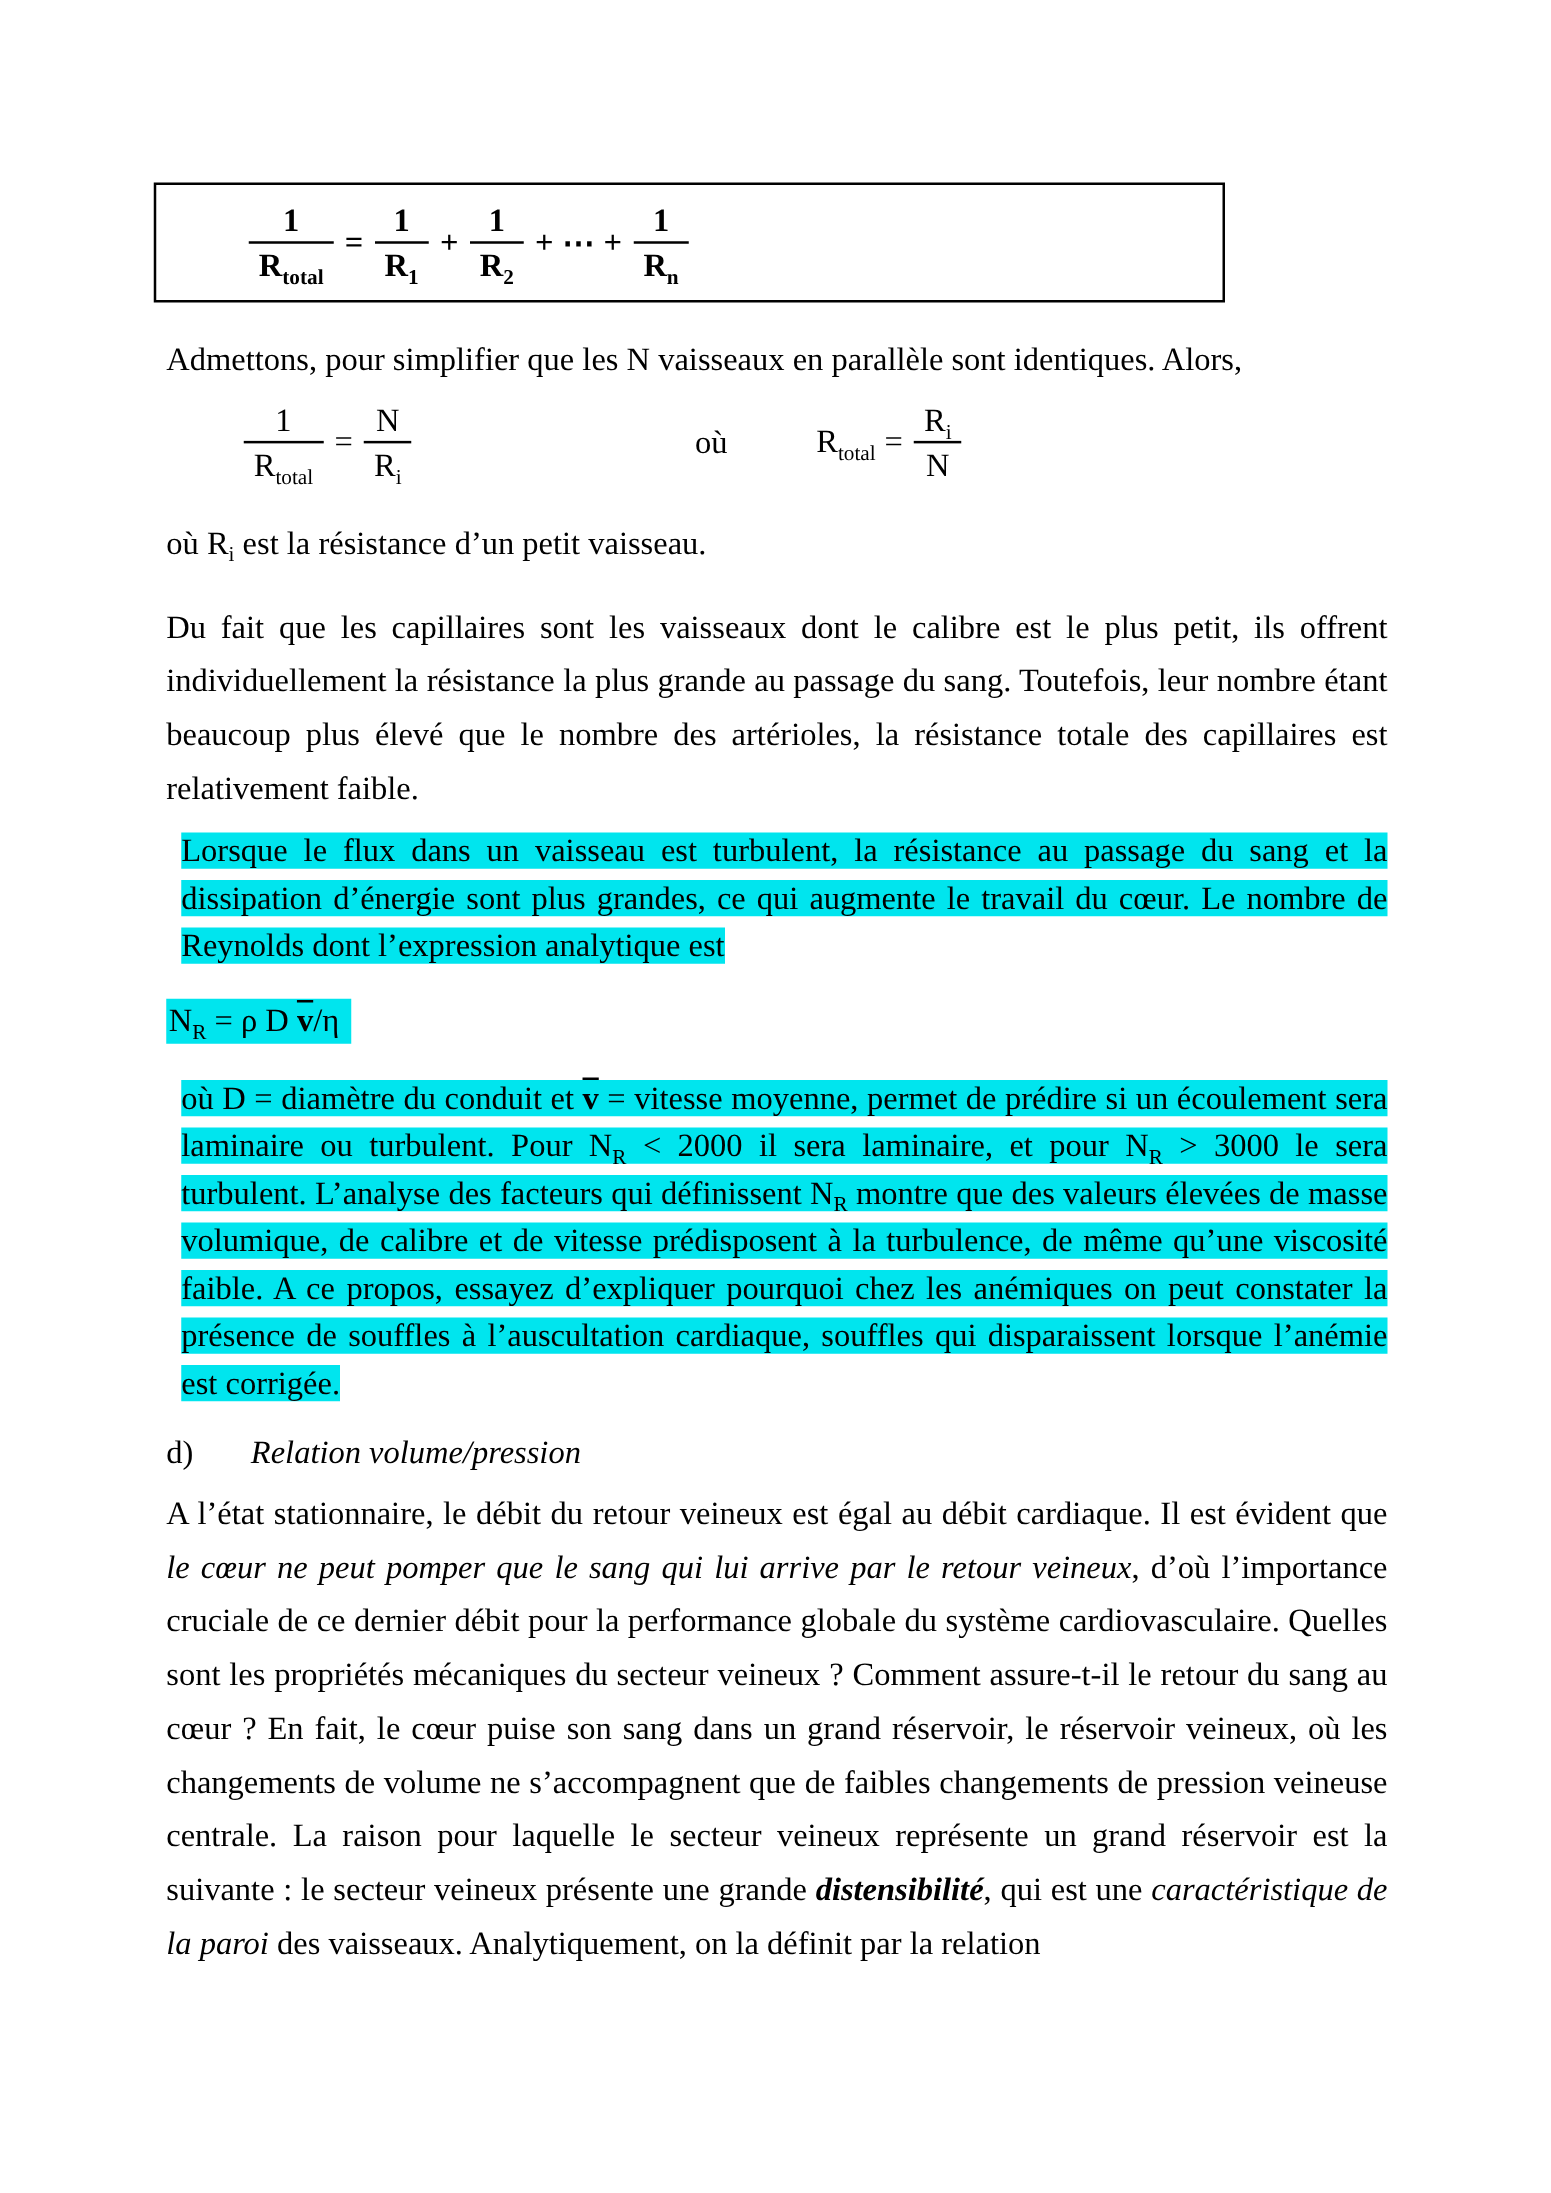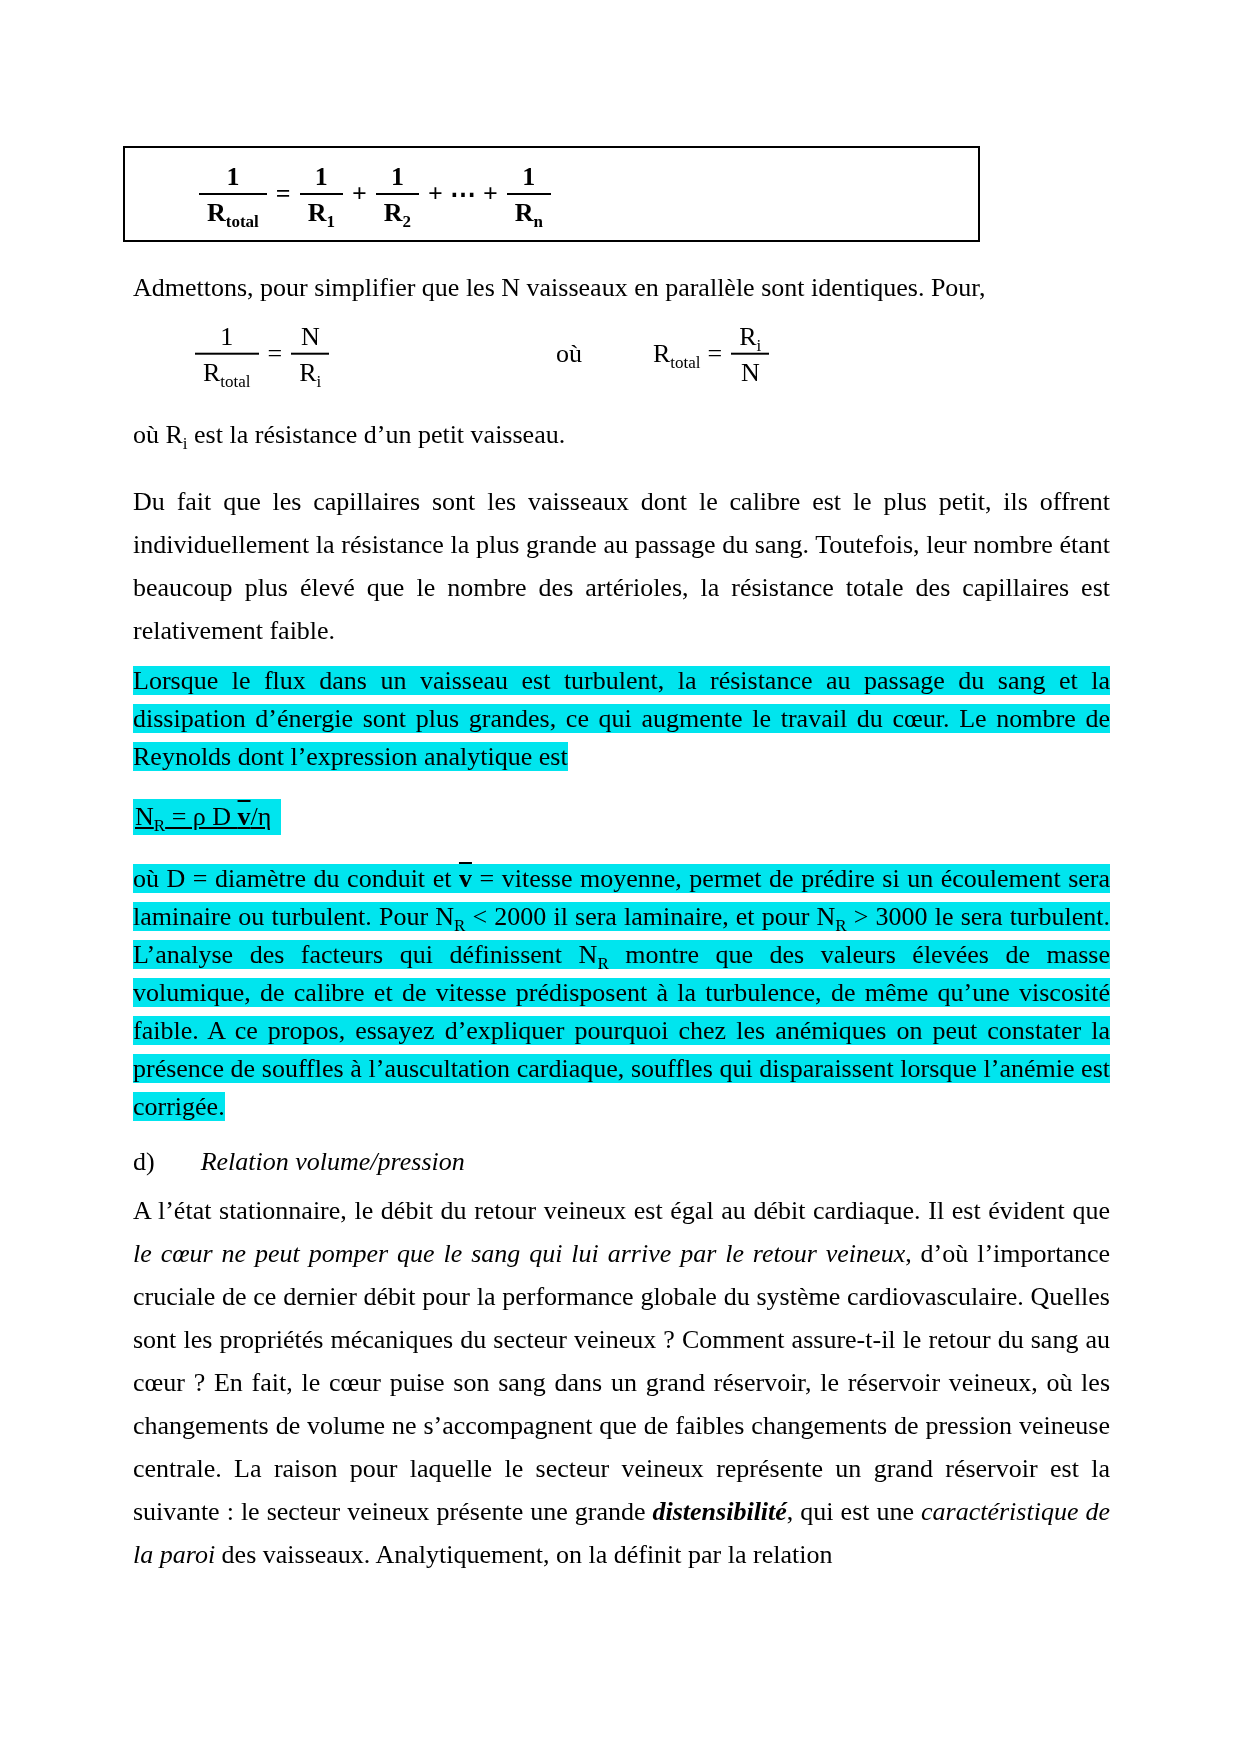--- a/index.html
+++ b/index.html
@@ -9,21 +9,21 @@
     font-family:"Liberation Serif","DejaVu Serif",serif;
     color:#000;
   }
   .content {
     position:absolute; left:133px; top:0; width:977px;
     padding-top:146px; font-size:26px;
   }
   p { font-size:26px; }
   .line   { line-height:43px; }
   .just   { text-align:justify; line-height:43px; }
-  .just-hl{ text-align:justify; line-height:38px; }
+  .just-hl{ text-align:justify; line-height:38px;margin-left:12px; }
 
   
   .hl { background:#00e5ee; }
 
   
   .formula-box {
     margin-left:-10px; width:857px; height:96px;
     border:2px solid #000;
     display:flex; align-items:center; padding-left:72px;
   }
@@ -41,21 +41,21 @@
   .seg-bold { font-weight:bold;font-style:italic; }
   .seg-vbar, .vbar { font-weight:bold; text-decoration:overline; }
 
   
   .formula-row { position:relative; height:90px; }
   .formula-row .f-left  { position:absolute; left:60px;  top:50%; transform:translateY(-50%); }
   .formula-row .f-mid   { position:absolute; left:423px; top:50%; transform:translateY(-50%); }
   .formula-row .f-right { position:absolute; left:520px; top:50%; transform:translateY(-50%); }
 
   .reynolds-line { line-height:38px; }
-  .reynolds-line .hl { padding:3px 10px 4px 2px;text-decoration:underline; }
+  .reynolds-line .hl { padding:3px 10px 4px 2px; }
 
   .heading { line-height:43px;font-family:Liberation Serif, serif; }
   .heading .tab { display:inline-block; width:46px; }
   .heading em { font-style:italic; }
 
   
   .mt-box      { margin-top:0; }
   .mt-admettons{ margin-top:24px; }
   .mt-frow     { margin-top:0; }
   .mt-ouri     { margin-top:14px; }
@@ -90,21 +90,21 @@
       <span class="op">+</span>
       <span>⋯</span>
       <span class="op">+</span>
       <span class="frac">
         <span class="num">1</span>
         <span class="den"><span>R</span><sub>n</sub></span>
       </span>
     </span>
   </div>
 
-  <p class="line mt-admettons">Admettons, pour simplifier que les N vaisseaux en parallèle sont identiques. Pour,</p>
+  <p class="line mt-admettons">Admettons, pour simplifier que les N vaisseaux en parallèle sont identiques. Alors,</p>
 
   <div class="formula-row mt-frow">
     <span class="formula f-left">
       <span class="frac">
         <span class="num">1</span>
         <span class="den"><span>R</span><sub>total</sub></span>
       </span>
       <span class="op">=</span>
       <span class="frac">
         <span class="num">N</span>

